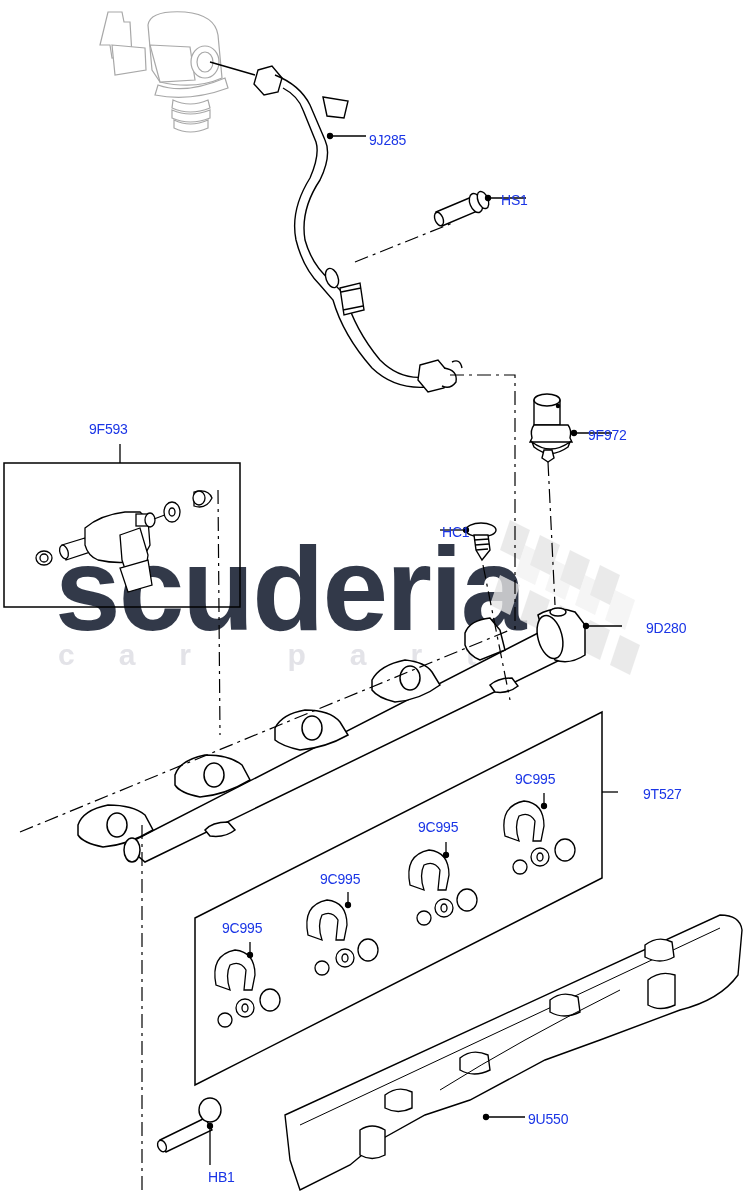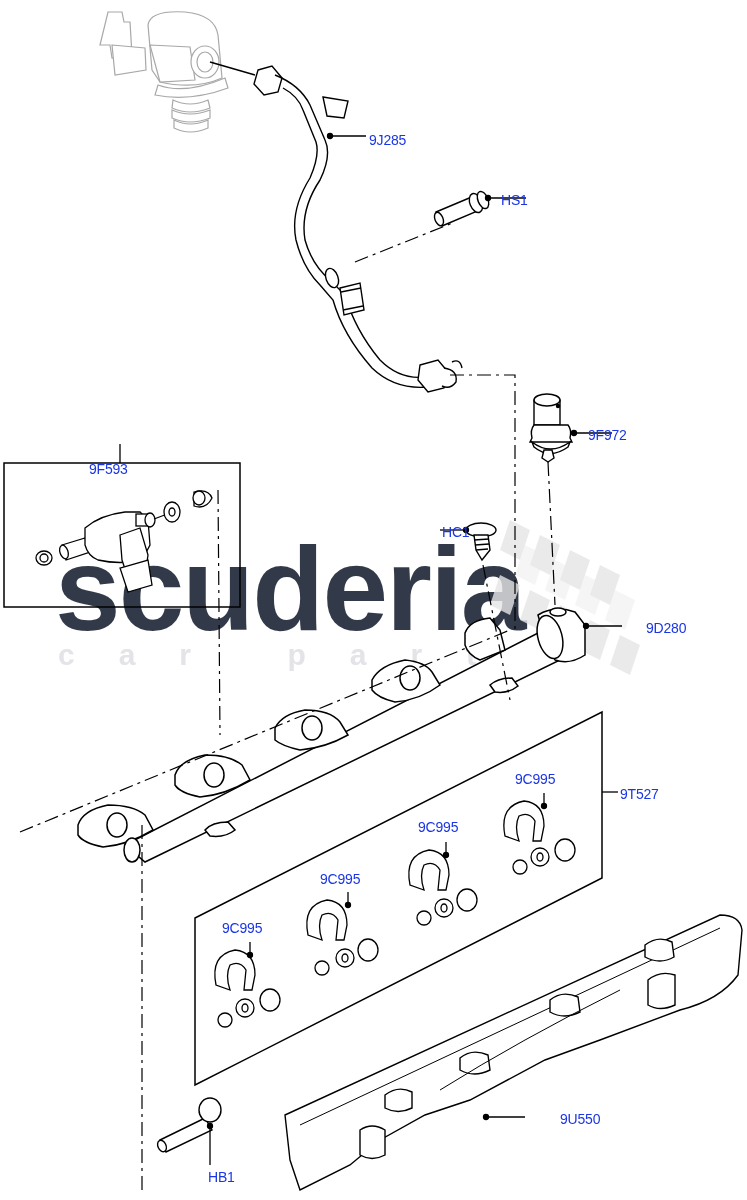--- a/index.html
+++ b/index.html
@@ -208,23 +208,23 @@
       <circle cx="544" cy="806" r="2.5"></circle>
     <line x1="486" y1="1117" x2="525" y2="1117"></line>
       <circle cx="486" cy="1117" r="2.5"></circle>
     <line x1="210" y1="1126" x2="210" y2="1165"></line>
       <circle cx="210" cy="1126" r="2.5"></circle>
   </g>
 </svg>
 
 <span class="callout" style="left:369px;top:133px;">9J285</span>
 <span class="callout" style="left:501px;top:193px;">HS1</span>
-<span class="callout" style="left:89px;top:422px;margin-top:40px;">9F593</span>
+<span class="callout" style="left:89px;top:422px;">9F593</span>
 <span class="callout" style="left:588px;top:428px;">9F972</span>
 <span class="callout" style="left:399px;top:525px;margin-left:43px;">HC1</span>
 <span class="callout" style="left:626px;top:621px;margin-left:20px;">9D280</span>
-<span class="callout" style="left:620px;top:787px;">9T527</span>
+<span class="callout" style="left:643px;top:787px;">9T527</span>
 <span class="callout" style="left:222px;top:921px;">9C995</span>
 <span class="callout" style="left:320px;top:872px;">9C995</span>
 <span class="callout" style="left:418px;top:820px;">9C995</span>
 <span class="callout" style="left:515px;top:772px;">9C995</span>
-<span class="callout" style="left:528px;top:1112px;margin-left:32px;">9U550</span>
+<span class="callout" style="left:528px;top:1112px;">9U550</span>
 <span class="callout" style="left:208px;top:1170px;">HB1</span>
 
 </body></html>

